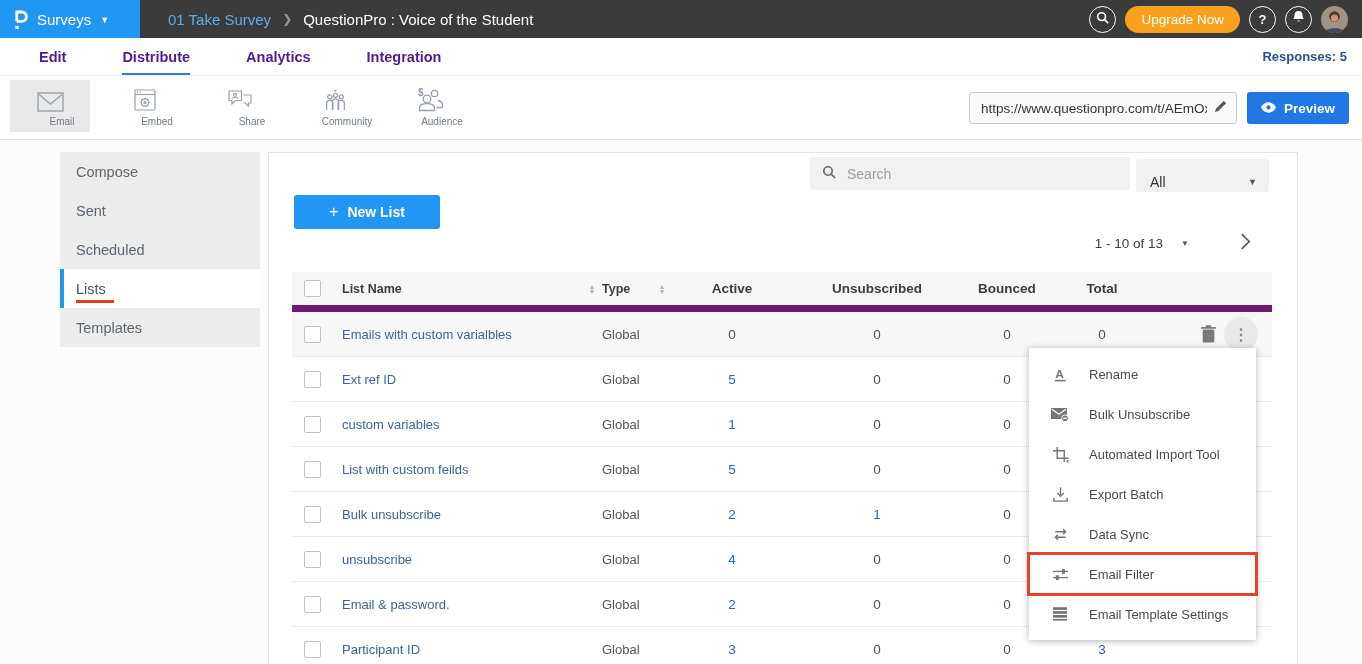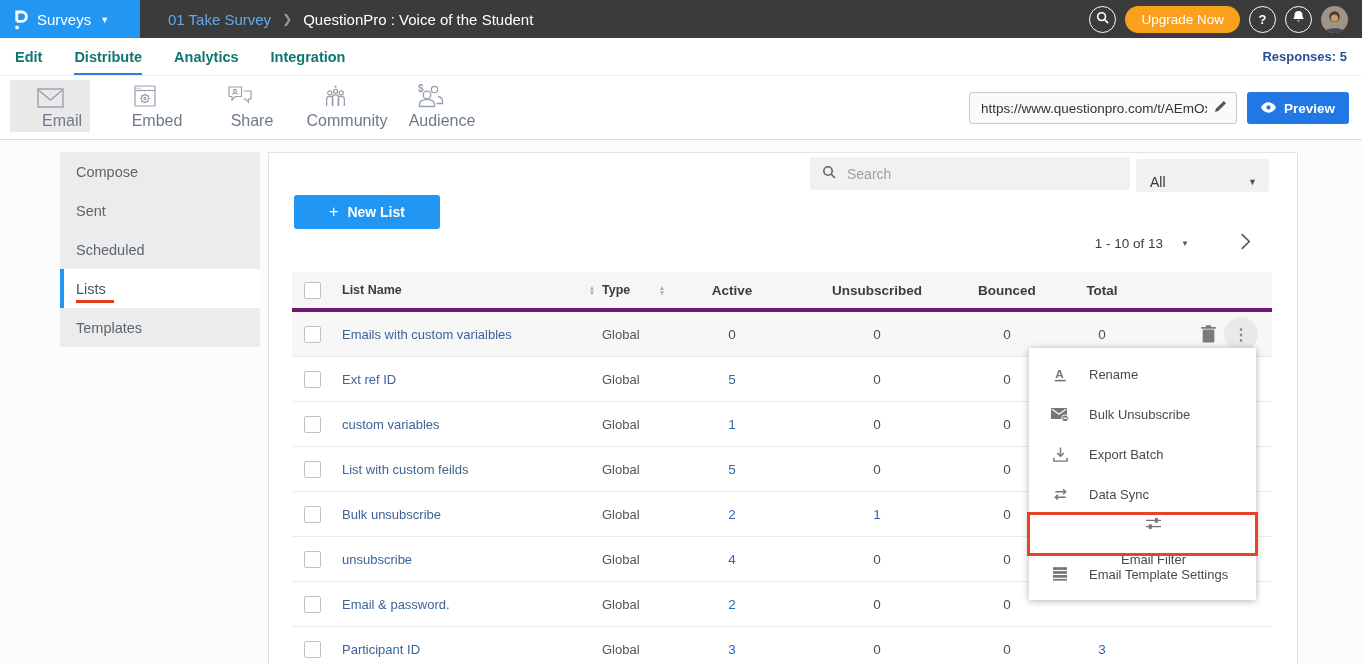--- a/index.html
+++ b/index.html
@@ -22,31 +22,31 @@
   .bc-current { color:#fff; }
   .topbar-right { margin-left:auto; display:flex; align-items:center; gap:9px; padding-right:14px; }
   .circle-btn { width:27px; height:27px; border:1.5px solid #fff; border-radius:50%; display:flex; align-items:center; justify-content:center; color:#fff; cursor:pointer; flex:none; }
   .help-q { font-size:13px; font-weight:700; }
   .upgrade { background:#f9a11c; color:#fff; border:none; border-radius:14px; height:27px; padding:0 16px; font-size:13.5px; font-weight:400; font-family:inherit; cursor:pointer; }
   .avatar { width:27px; height:27px; border-radius:50%; overflow:hidden; cursor:pointer; flex:none; }
 
   
   .navrow { height:38px; background:#fff; display:flex; align-items:center; padding:0 15px; border-bottom:1px solid #efefef; }
   .tabs { display:flex; gap:32px; height:100%; align-items:stretch; }
-  .tab { font-size:14.5px; font-weight:700; color:#0f766e; cursor:pointer; display:flex; align-items:center; border-bottom:2px solid transparent; padding-top:2px; }
+  .tab { font-size:14.5px; font-weight:700; color:#4c1d95; cursor:pointer; display:flex; align-items:center; border-bottom:2px solid transparent; padding-top:2px;margin-left:24px; }
   .tab.active { border-bottom-color:#2b7de0; }
   .responses { margin-left:auto; font-size:13px; font-weight:700; color:#2a4f92; cursor:pointer; }
 
   
   .toolbar { height:64px; background:#fff; border-bottom:1px solid #dcdcdc; display:flex; align-items:center; padding:0 14px 4px 10px; position:relative; }
   .channels { display:flex; gap:15px; }
   .channel { width:80px; height:52px; display:flex; flex-direction:column; align-items:center; justify-content:center; gap:4px; cursor:pointer; }
   .channel.active { background:#e9e9e9; }
   .ch-icon { height:27px; display:flex; align-items:flex-end; }
-  .ch-label { font-size:16px; color:#6e7a8a;margin-left:24px; }
+  .ch-label { font-size:10px; color:#6e7a8a;margin-left:24px; }
   .toolbar-right { position:absolute; right:13px; top:16px; display:flex; align-items:center; }
   .url-field { width:268px; height:32px; background:#fafafa; border:1px solid #c9c9c9; border-radius:3px; display:flex; align-items:center; padding:0 9px 0 11px; gap:7px; cursor:text; }
   .url-text { flex:1; font-size:13.5px; color:#333; white-space:nowrap; overflow:hidden; }
   .preview-btn { margin-left:10px; height:32px; background:#2178e5; border:none; border-radius:3px; color:#fff; font-size:13.5px; font-weight:700; display:flex; align-items:center; gap:8px; padding:0 14px; font-family:inherit; cursor:pointer; }
 
   
   .main { position:absolute; top:140px; left:0; right:0; bottom:0; background:#fcfcfc; }
 
   .sidebar { position:absolute; left:60px; top:12px; width:200px; background:#ececec; }
   .side-item { height:39px; display:flex; align-items:center; padding-left:16px; font-size:14.5px; color:#5c6670; cursor:pointer; }
@@ -64,39 +64,39 @@
 
   .new-list { position:absolute; left:25px; top:42px; width:146px; height:34px; background:#2196f3; border:none; border-radius:3px; color:#fff; font-size:14px; font-weight:700; font-family:inherit; display:flex; align-items:center; justify-content:center; gap:9px; cursor:pointer; }
   .plus { font-size:16px; font-weight:400; }
 
   .pager { position:absolute; right:108px; top:83px; display:flex; align-items:center; gap:18px; font-size:13.5px; color:#3c3c3c; cursor:pointer; }
   .pager-caret { font-size:8px; color:#555; }
   .pager-next { position:absolute; right:46px; top:80px; cursor:pointer; display:flex; }
 
   .table { position:absolute; left:23px; top:119px; width:980px; font-size:13px; }
   .thead, .trow { display:grid; grid-template-columns:45px 245px 20px 50px 20px 120px 170px 90px 100px 1fr; align-items:center; }
-  .thead { height:40px; background:#f6f6f6; border-bottom:4px solid #701a75; font-size:12.5px; font-weight:700; color:#3c3c3c; }
+  .thead { height:40px; background:#f6f6f6; border-bottom:7px solid #701a75; font-size:12.5px; font-weight:700; color:#3c3c3c; }
   .trow { height:45px; border-bottom:1px solid #ebebeb; background:#fff; }
   .trow.hovered { background:#f7f7f7; }
   .c-check { padding-left:12px; }
   .checkbox { width:17px; height:17px; border:1px solid #c2c2c2; border-radius:2px; background:#fff; display:block; cursor:pointer; }
   .c-name { padding-left:5px; }
   .link { color:#3d6398; cursor:pointer; }
   .c-type { color:#555; }
   .c-sort { display:flex; flex-direction:column; align-items:center; line-height:5px; color:#a6adb8; font-size:6.5px; cursor:pointer; }
   .c-num { text-align:center; font-size:13.5px; color:#4a4f57; }
   .num.pos { color:#2d68b2; }
   .c-actions { display:flex; align-items:center; justify-content:flex-end; gap:8px; padding-right:14px; }
   .trash, .dots-circle { visibility:hidden; display:flex; align-items:center; justify-content:center; cursor:pointer; }
   .trow.hovered .trash, .trow.hovered .dots-circle { visibility:visible; }
   .dots-circle { width:34px; height:34px; border-radius:50%; background:#e9e9e9; color:#8a8a8a; font-size:16px; font-weight:700; }
 
   .ctx-menu { position:absolute; left:760px; top:195px; width:227px; background:#fff; box-shadow:0 1px 7px rgba(0,0,0,.3); padding:6px 0; z-index:5; }
   .menu-item { height:40px; display:flex; align-items:center; gap:20px; padding-left:22px; cursor:pointer; }
-  .menu-item.highlighted { outline:3px solid #e8432a; outline-offset:-1px;flex-direction:column; }
+  .menu-item.highlighted { outline:3px solid #e8432a; outline-offset:-1px; }
   .mi-icon { width:18px; height:18px; display:flex; align-items:center; justify-content:center; flex:none; }
   .mi-label { font-size:13px; color:#4a4a4a; white-space:nowrap; }
 </style>
 </head>
 <body>
 
 <header class="topbar">
   <div class="logo-block">
     <span class="logo-glyph">
       <svg width="15" height="22" viewBox="0 0 16 23" fill="none" stroke="#fff" stroke-width="3">
@@ -528,20 +528,30 @@
             <svg width="18" height="15" viewBox="0 0 18 15">
               <rect x="0" y="1" width="16" height="11" fill="#757575"></rect>
               <path d="M1 2.2l7 5 7-5" stroke="#fff" stroke-width="1.3" fill="none"></path>
               <circle cx="14" cy="11.3" r="3.4" fill="#757575" stroke="#fff" stroke-width="1"></circle>
               <rect x="12.2" y="10.6" width="3.6" height="1.4" fill="#fff"></rect>
             </svg>
           </span>
           <span class="mi-label">Bulk Unsubscribe</span>
         </div>
 
+        <div class="menu-item">
+          <span class="mi-icon">
+            <svg width="17" height="17" viewBox="0 0 18 18" fill="none" stroke="#757575" stroke-width="1.5">
+              <path d="M5.5 1v12h12"></path>
+              <path d="M1 5h12v12"></path>
+              <path d="M15.5 15.2l2 2M17.5 15.2l-2 2" stroke-width="1.2"></path>
+            </svg>
+          </span>
+          <span class="mi-label">Automated Import Tool</span>
+        </div>
 
         <div class="menu-item">
           <span class="mi-icon">
             <svg width="17" height="17" viewBox="0 0 18 18" fill="none" stroke="#757575" stroke-width="1.5">
               <path d="M9 1.5v9"></path>
               <path d="M5.5 7.3L9 10.8l3.5-3.5"></path>
               <path d="M2 12.5V16h14v-3.5"></path>
             </svg>
           </span>
           <span class="mi-label">Export Batch</span>

